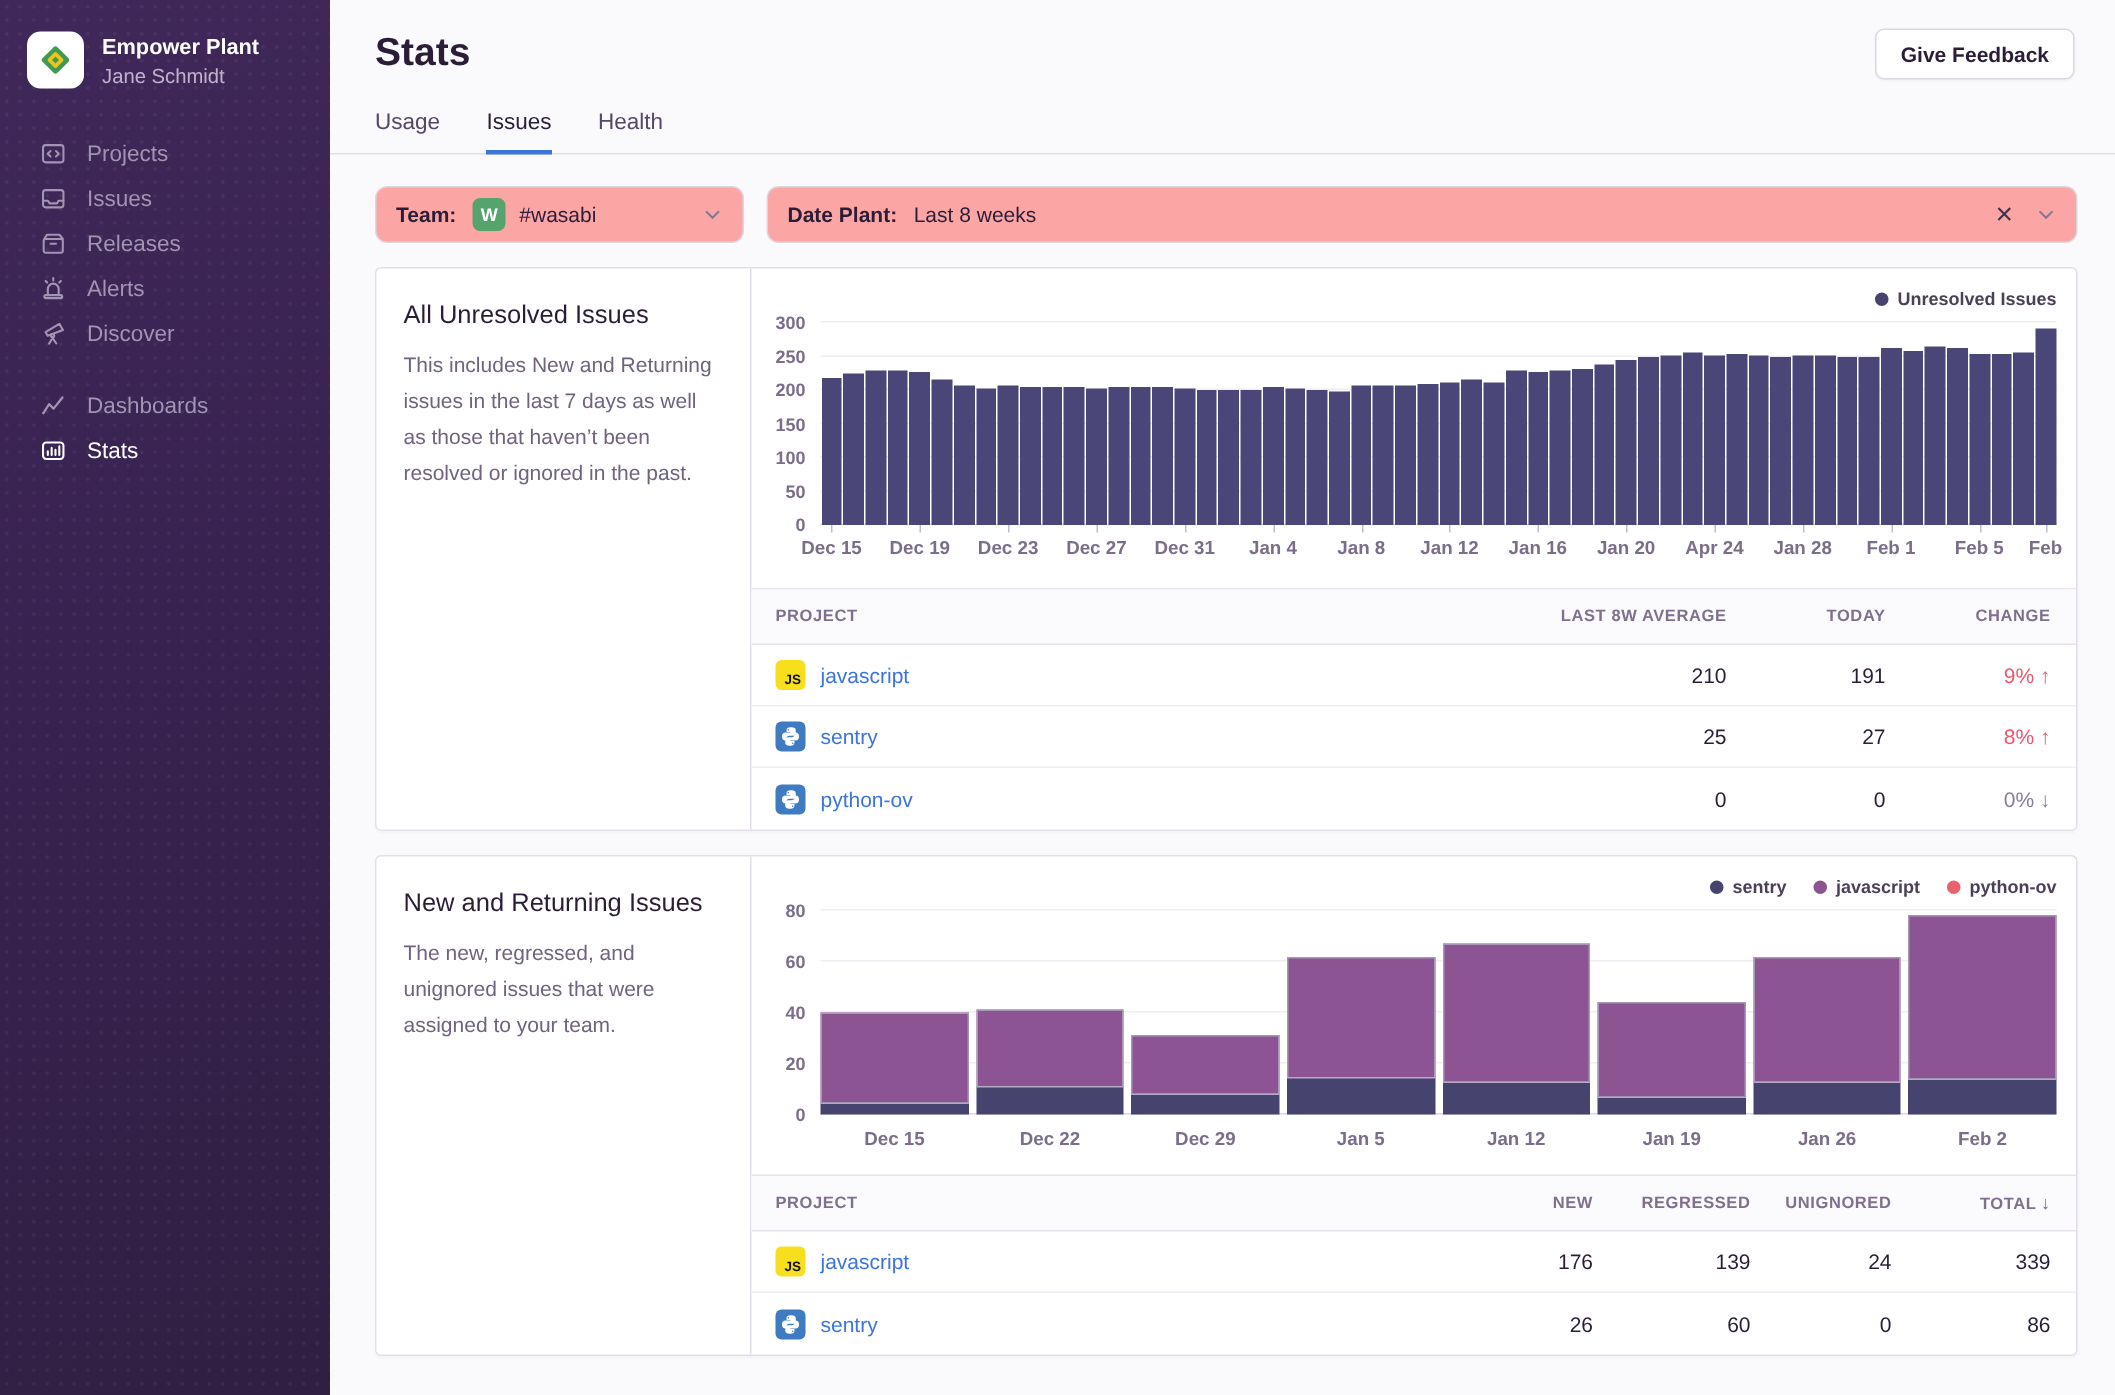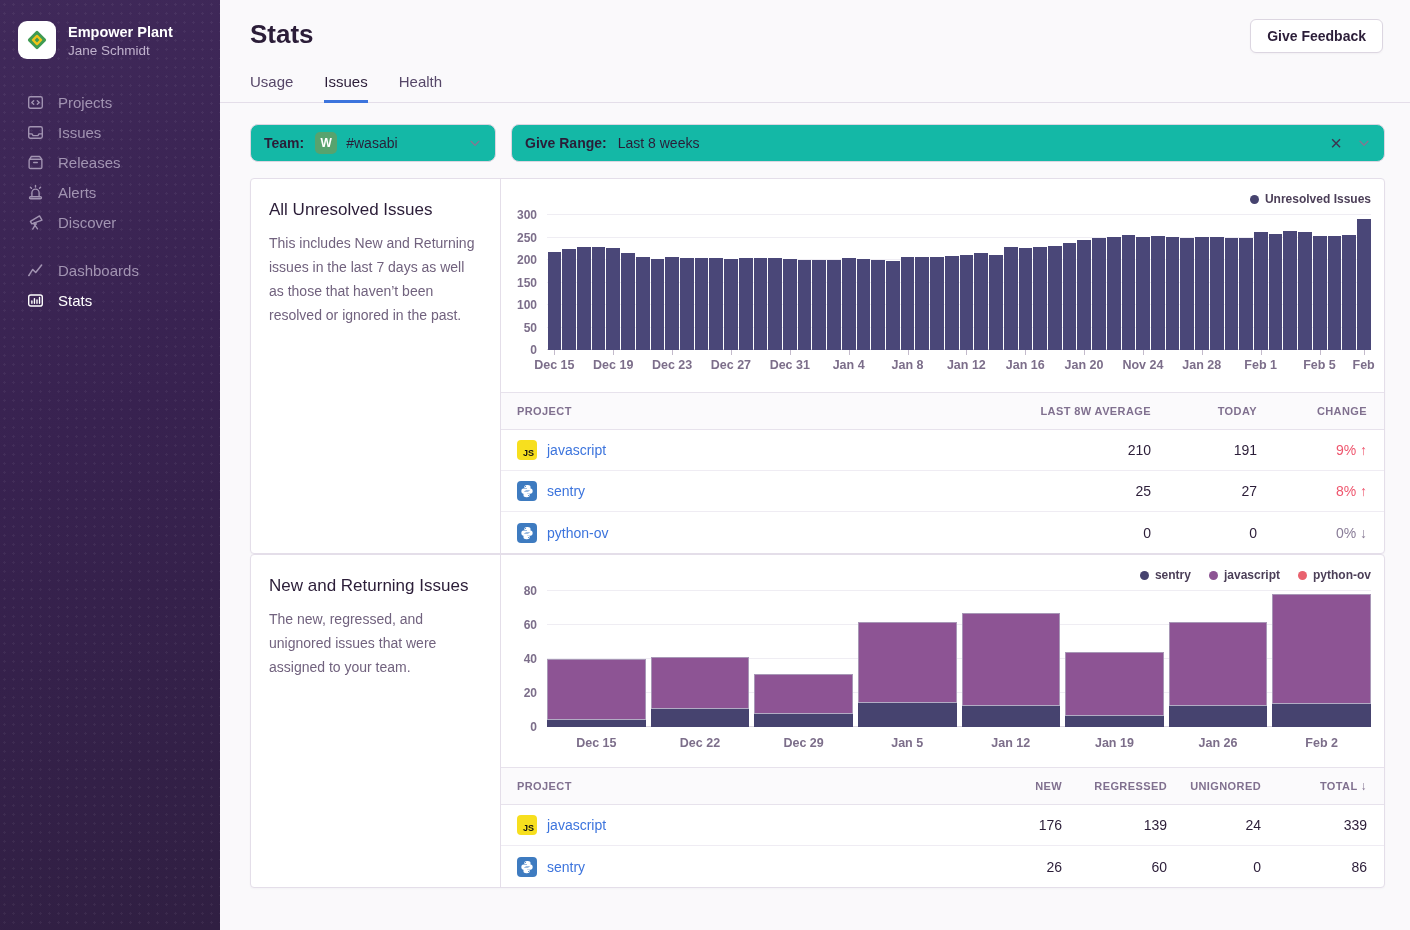--- a/index.html
+++ b/index.html
@@ -25,31 +25,31 @@
   .page-header { padding:19px 27px 0 30px; display:flex; justify-content:space-between; align-items:flex-start; }
   .page-title { font-size:26px; font-weight:700; color:#2b1d38; }
   .feedback-btn { background:#fff; border:1px solid #dcd6e1; border-radius:6px; padding:8px 16px; font-weight:700; font-size:14px; color:#2b1d38; box-shadow:0 1px 2px rgba(43,29,56,.04); cursor:pointer; font-family:inherit; }
   .tabs { display:flex; gap:31px; padding:0 30px; margin-top:20px; border-bottom:1px solid #e4dee9; }
   .tab { font-size:15px; color:#564768; padding-bottom:10px; border-bottom:3px solid transparent; margin-bottom:-1px; cursor:pointer; }
   .tab.active { color:#2b1d38; border-bottom-color:#3c74dd; }
   .content { padding:21px 25px 0 30px; }
 
   
   .filter-row { display:flex; gap:15px; margin-bottom:16px; }
-  .filter { background:#14b8a6; border:1px solid #dcd6e1; border-radius:8px; height:38px; display:flex; align-items:center; padding:16px 13px; font-size:14px; color:#2b1d38; }
+  .filter { background:#fca5a5; border:1px solid #dcd6e1; border-radius:8px; height:38px; display:flex; align-items:center; padding:16px 13px; font-size:14px; color:#2b1d38; }
   .filter-label { font-weight:700; margin-right:11px; white-space:nowrap; }
   .team-filter { width:246px; cursor:pointer; }
   .date-filter { flex:1; cursor:pointer; }
   .team-avatar { width:22px; height:22px; border-radius:5px; background:#57a36e; color:#fff; font-size:12px; font-weight:700; display:flex; align-items:center; justify-content:center; margin-right:9px; flex:0 0 22px; }
   .spacer { flex:1; }
   .chev svg { width:14px; height:14px; display:block; color:#857791; }
   .clear-x { font-size:20px; color:#3e3450; margin-right:15px; line-height:1; cursor:pointer; }
 
   
-  .panel { background:#fff; border:1px solid #e4dee9; border-radius:4px; display:flex; margin-bottom:0; box-shadow:0 1px 2px rgba(43,29,56,.03); }
+  .panel { background:#fff; border:1px solid #e4dee9; border-radius:4px; display:flex; margin-bottom:16px; box-shadow:0 1px 2px rgba(43,29,56,.03); }
   .panel-side { flex:0 0 250px; border-right:1px solid #e4dee9; padding:21px 18px; }
   .panel-title { font-size:17px; font-weight:400; color:#2b1d38; margin-bottom:11px; }
   .panel-desc { font-size:14px; line-height:24px; color:#71627e; }
   .panel-main { flex:1; min-width:0; }
 
   
   .chart { padding:10px 13px 0 6px;font-weight:bold; }
   .legend { display:flex; justify-content:flex-end; gap:18px; font-size:12px; color:#4c3f58; height:20px; align-items:center; }
   .legend-item { display:flex; align-items:center; cursor:pointer; }
   .legend-dot { width:9px; height:9px; border-radius:50%; display:inline-block; margin-right:6px; }
@@ -188,21 +188,21 @@
         <span class="team-avatar">W</span>
         <span>#wasabi</span>
         <span class="spacer"></span>
         <span class="chev">
             <svg viewBox="0 0 16 16" fill="none" stroke="currentColor" stroke-width="1.6" stroke-linecap="round">
               <path d="M3.5 6l4.5 4.5L12.5 6"></path>
             </svg>
           </span>
       </div>
       <div class="filter date-filter">
-        <span class="filter-label">Give Range:</span>
+        <span class="filter-label">Date Plant:</span>
         <span>Last 8 weeks</span>
         <span class="spacer"></span>
         <span class="clear-x">×</span>
         <span class="chev">
             <svg viewBox="0 0 16 16" fill="none" stroke="currentColor" stroke-width="1.6" stroke-linecap="round">
               <path d="M3.5 6l4.5 4.5L12.5 6"></path>
             </svg>
           </span>
       </div>
     </div>
@@ -313,21 +313,21 @@
               <span class="xlab" style="left: 36.6071%;">Jan 4</span>
               <div class="tick" style="left: 43.75%;"></div>
               <span class="xlab" style="left: 43.75%;">Jan 8</span>
               <div class="tick" style="left: 50.8929%;"></div>
               <span class="xlab" style="left: 50.8929%;">Jan 12</span>
               <div class="tick" style="left: 58.0357%;"></div>
               <span class="xlab" style="left: 58.0357%;">Jan 16</span>
               <div class="tick" style="left: 65.1786%;"></div>
               <span class="xlab" style="left: 65.1786%; text-align: center;">Jan 20</span>
               <div class="tick" style="left: 72.3214%;"></div>
-              <span class="xlab" style="left: 72.3214%;">Nov 24</span>
+              <span class="xlab" style="left: 72.3214%;">Apr 24</span>
               <div class="tick" style="left: 79.4643%;"></div>
               <span class="xlab" style="left: 79.4643%;">Jan 28</span>
               <div class="tick" style="left: 86.6071%;"></div>
               <span class="xlab" style="left: 86.6071%;">Feb 1</span>
               <div class="tick" style="left: 93.75%;"></div>
               <span class="xlab" style="left: 93.75%;">Feb 5</span>
               <div class="tick" style="left: 99.1071%;"></div>
               <span class="xlab" style="left: 99.1071%;">Feb</span>
             </div>
         </div>

